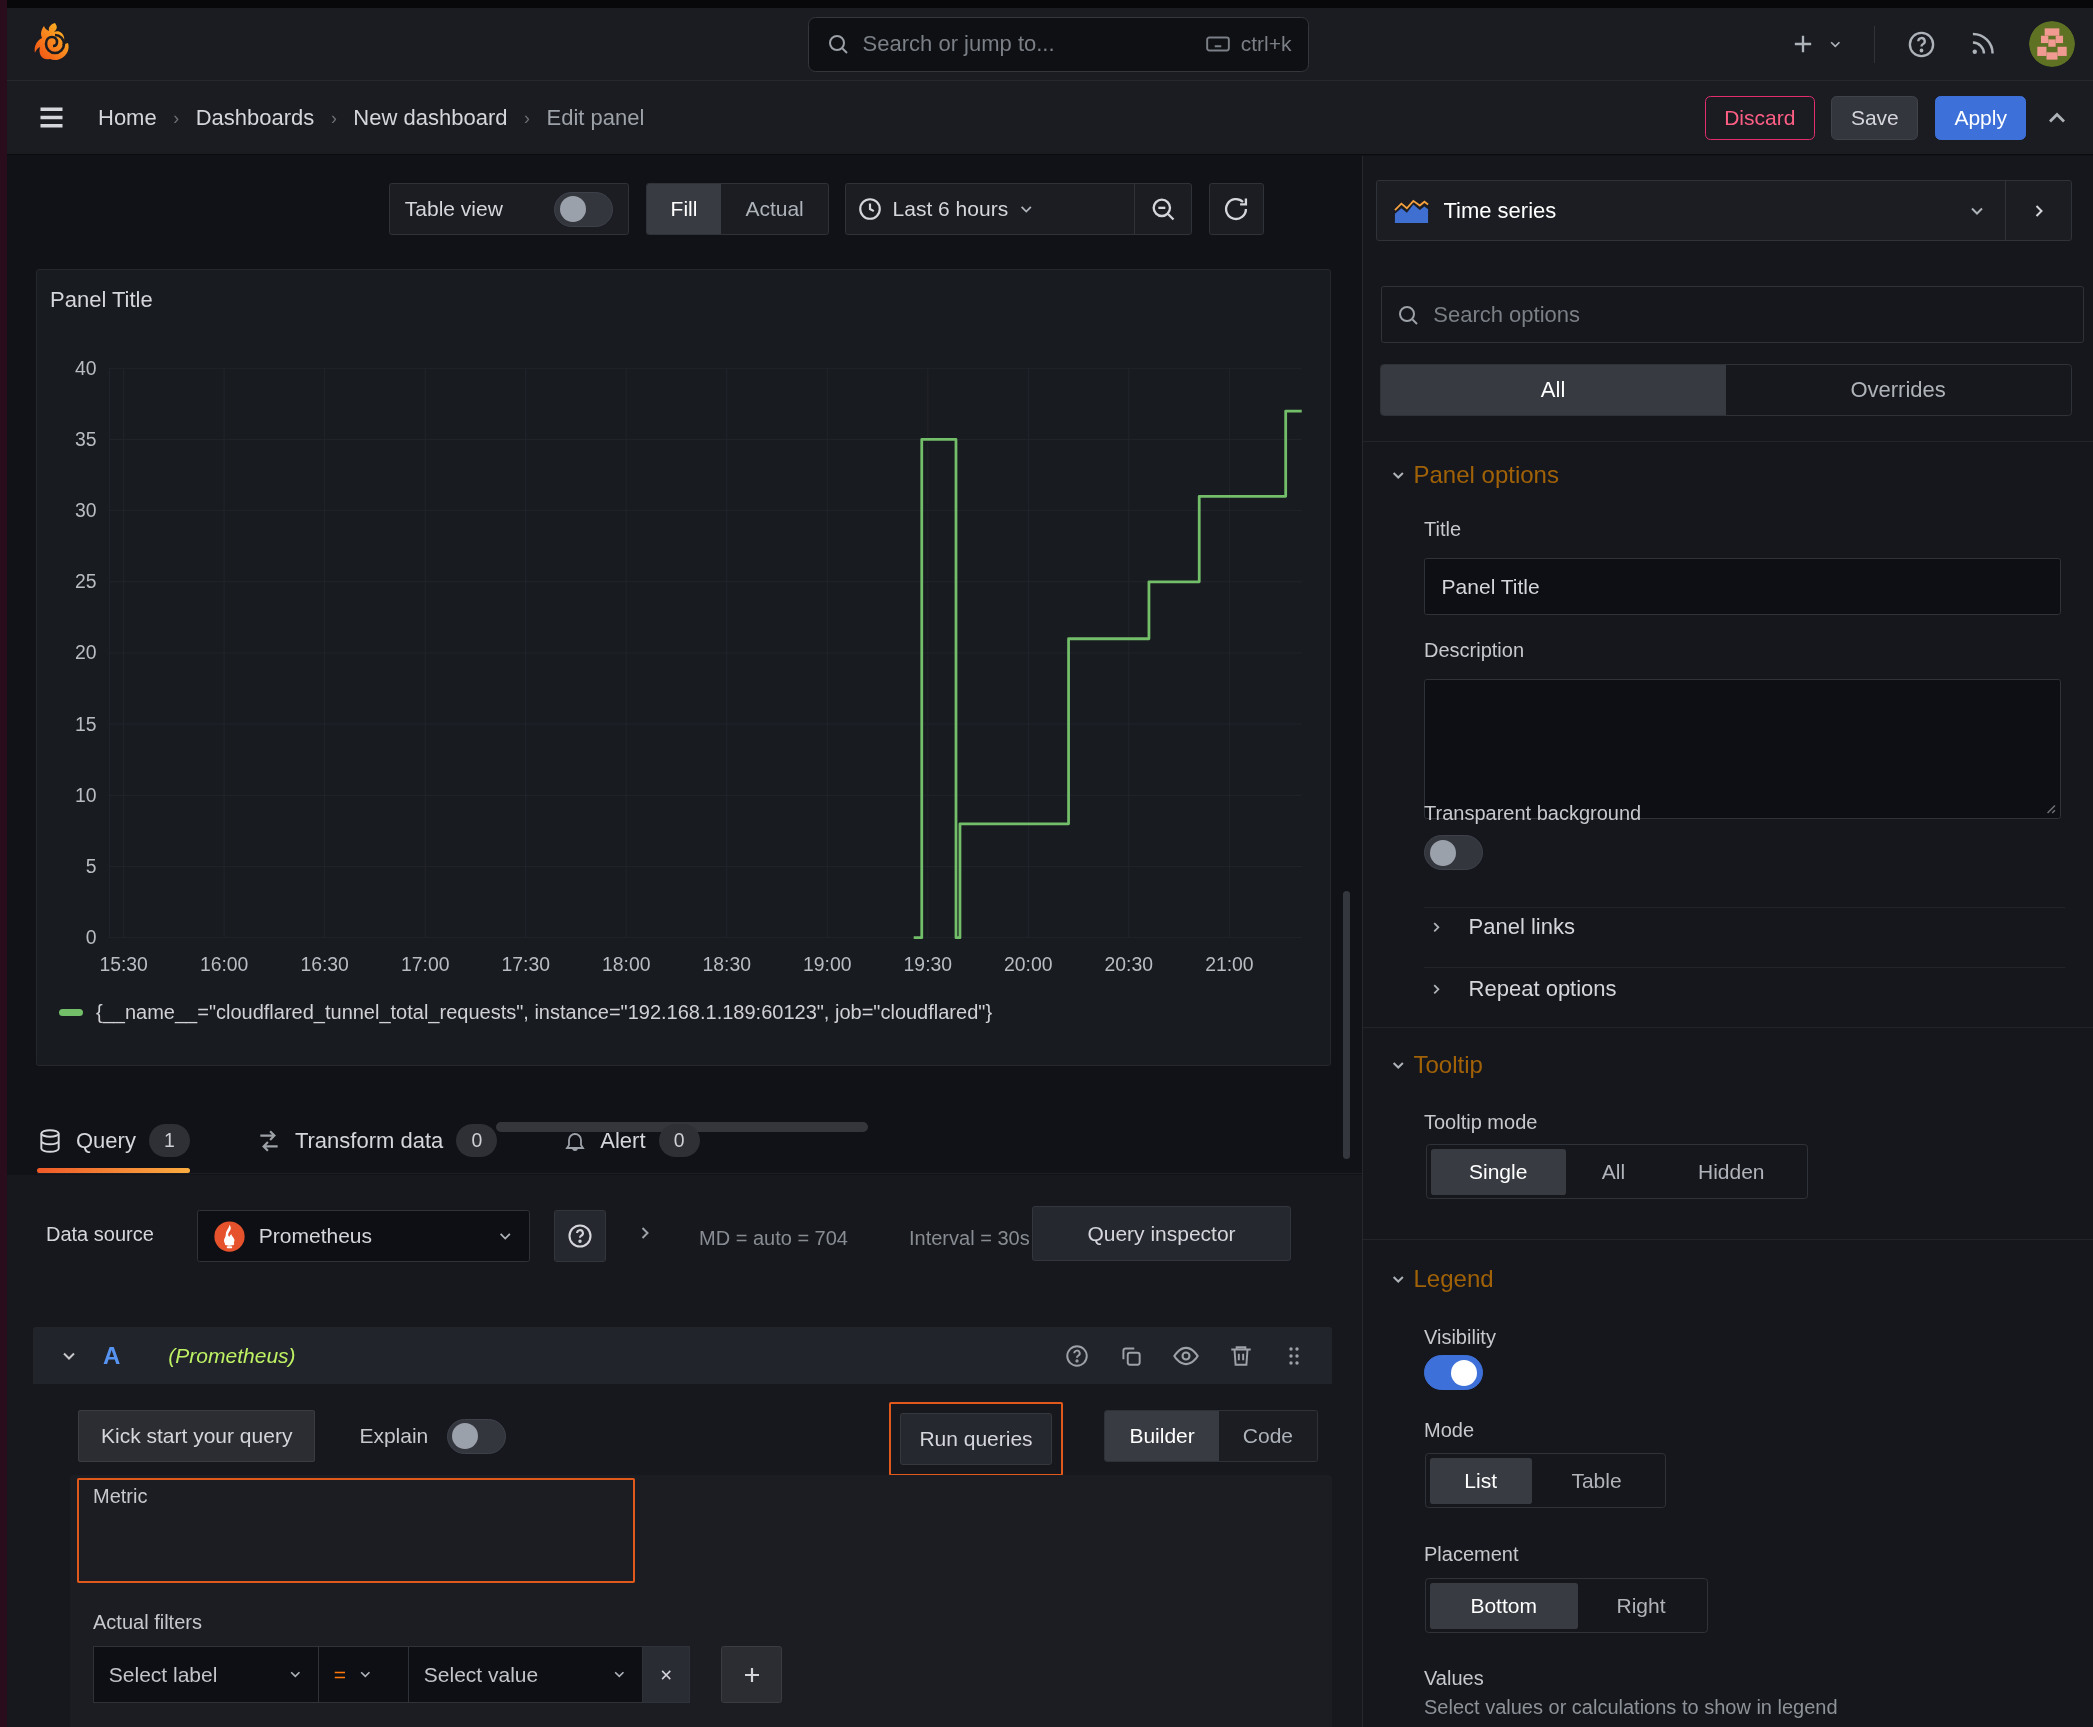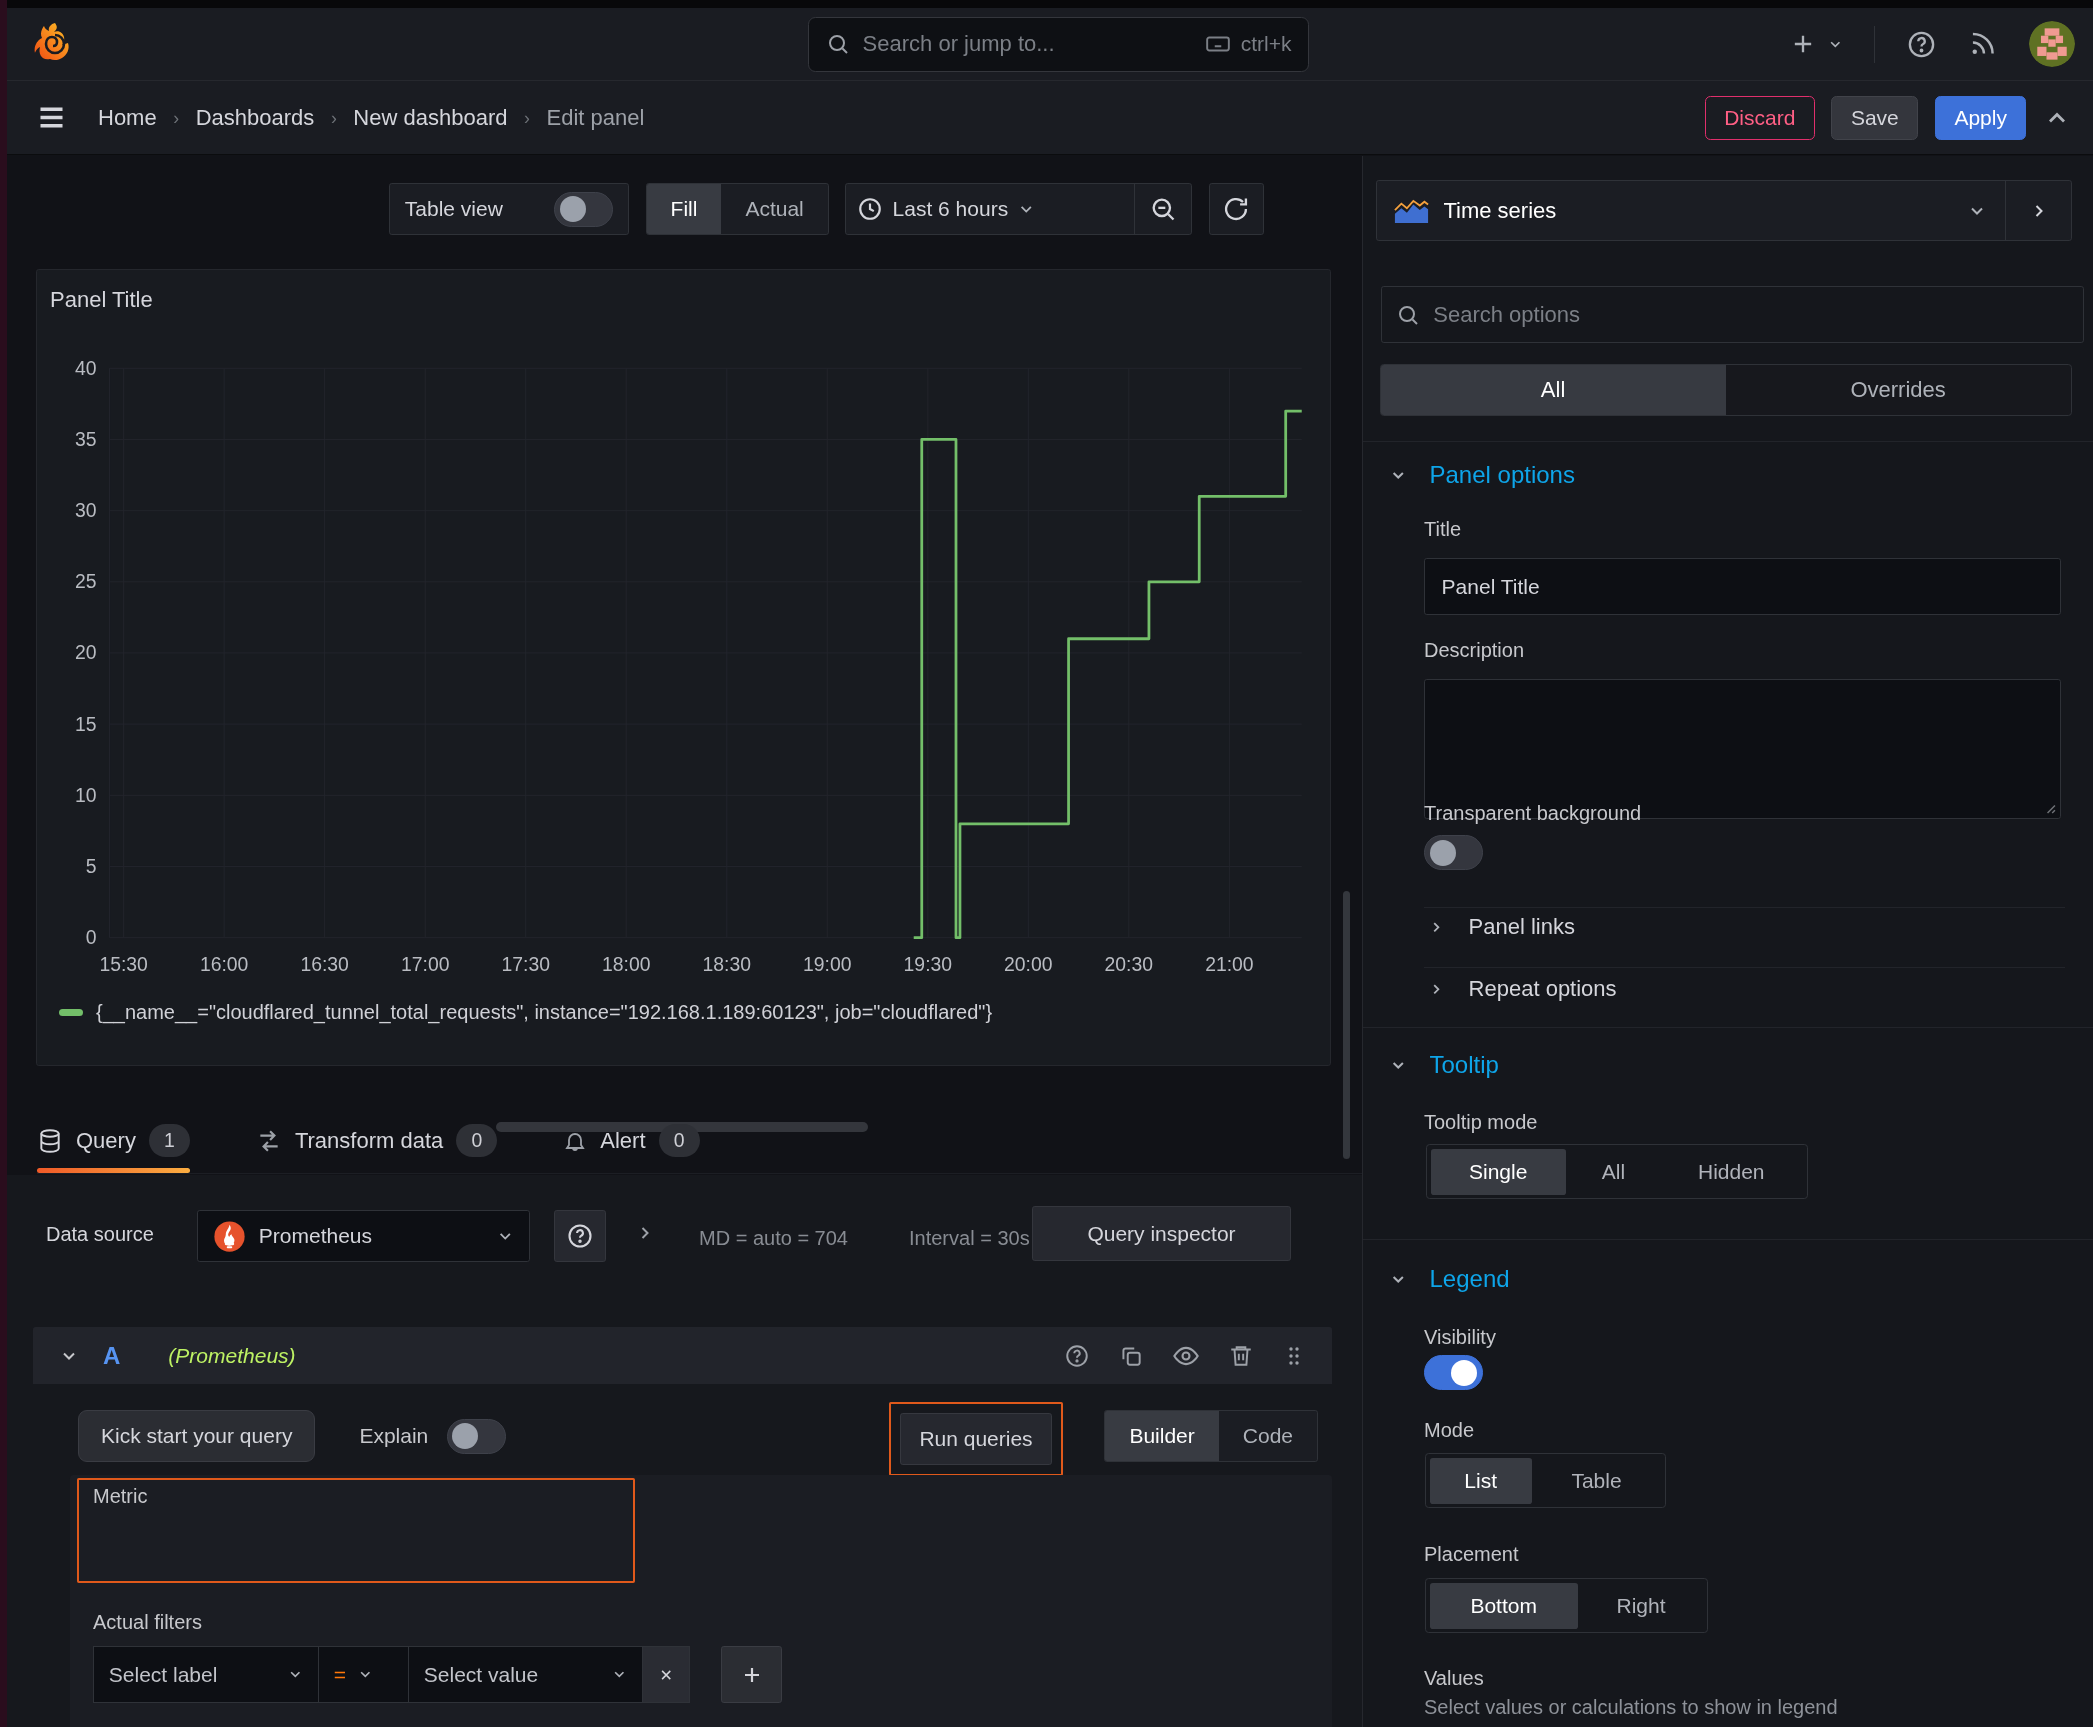--- a/index.html
+++ b/index.html
@@ -84,21 +84,21 @@
   .stat-md { left:699px; }
   .stat-int { left:909px; }
   .inspector-btn { position:absolute; left:1032px; top:31px; width:259px; height:55px; background:#26282f; border:0.9px solid #34363d; border-radius:2.8px; color:#d5d6dc; font-size:21px; display:flex; align-items:center; justify-content:center; }
 
   .qrow-head { position:absolute; left:33px; top:152px; width:1299px; height:57px; background:#22242b; border-radius:2.8px 2.8px 0 0; display:flex; align-items:center; padding:0 26px; gap:24px; }
   .refid { color:#5794f2; font-size:24px; font-weight:bold; }
   .ds-hint { color:#bef264; font-size:21px; font-style:italic; margin-left:24px; }
   .qrow-icons { margin-left:auto; display:flex; align-items:center; gap:28px; }
 
   .kick-row { position:absolute; left:78px; top:235px; right:30px; height:52px; display:flex; align-items:center; }
-  .kick-btn { height:52px; background:#2b2d33; border:0.9px solid #3a3c43; border-radius:9px; color:#d5d6dc; font-size:21px; display:flex; align-items:center; padding:0 22px; }
+  .kick-btn { height:52px; background:#2b2d33; border:0.9px solid #3a3c43; border-radius:2px; color:#d5d6dc; font-size:21px; display:flex; align-items:center; padding:0 22px; }
   .explain { display:flex; align-items:center; gap:18.5px; margin-left:44px; font-size:21px; color:#c7c8cc; }
   .run-wrap { position:absolute; left:811px; top:-8.3px; width:174px; height:74px; border:2.8px solid #e0591b; border-radius:1.8px; display:flex; align-items:center; justify-content:center; }
   .run-btn { width:152px; height:52px; background:#26282f; border:0.9px solid #36383f; border-radius:2.8px; color:#d5d6dc; font-size:21px; display:flex; align-items:center; justify-content:center; }
   .bc-group { position:absolute; right:14px; top:0; height:52px; }
 
   .builder { position:absolute; left:70px; top:300px; width:1262px; bottom:0; background:#1b1d23; border-radius:3.7px 3.7px 0 0; }
   .metric-hl { position:absolute; left:6.5px; top:2.8px; width:558px; height:105px; border:2.8px solid #e0591b; border-radius:1.8px; }
   .metric-label { position:absolute; left:23px; top:10px; font-size:20px; color:#c7c8cc; }
   .metric-select { position:absolute; left:23px; top:43px; width:497px; height:55px; background:#0d0f14; border:0.9px solid #2f3238; border-radius:2.8px; display:flex; align-items:center; padding:0 16.6px; font-size:21px; color:#d5d6dc; }
   .metric-select .chev { margin-left:auto; }
@@ -115,21 +115,21 @@
   .viz-select .vname { font-size:22px; color:#ffffff; margin-left:14.8px; }
   .viz-select .chev { margin-left:auto; margin-right:18.5px; }
   .viz-select .divline { width:0.9px; align-self:stretch; background:#2f3238; }
   .opt-search { position:absolute; left:17.5px; top:130px; width:703px; height:57px; border:0.9px solid #2f3238; border-radius:2.8px; display:flex; align-items:center; padding:0 14.8px; gap:13px; }
   .opt-search .ph { color:#7b7f86; font-size:22px; }
   .ao-group { position:absolute; left:16.6px; top:208px; width:692px; height:52px; border:0.9px solid #2f3238; border-radius:3.7px; display:flex; overflow:hidden; background:#17181d; }
   .ao-seg { width:50%; display:flex; align-items:center; justify-content:center; font-size:22px; color:#aeb2b9; }
   .ao-seg.active { background:#373a41; color:#ffffff; }
   .sb-div { position:absolute; left:0; right:0; height:0.9px; background:#22242a; }
   .sb-div.inset { left:61px; right:28px; }
-  .sec-head { position:absolute; display:flex; align-items:center; gap:22px; font-size:24px; color:#0ea5e9; }
+  .sec-head { position:absolute; display:flex; align-items:center; gap:6px; font-size:24px; color:#a16207; }
   .sub-head { position:absolute; display:flex; align-items:center; gap:24px; font-size:22px; color:#d5d6dc; }
   .fld-label { position:absolute; font-size:20px; color:#c7c8cc; }
   .text-input { position:absolute; background:#0d0f14; border:0.9px solid #2f3238; border-radius:2.8px; color:#d5d6dc; font-size:21px; display:flex; align-items:center; padding:0 16.6px; }
   .textarea { position:absolute; background:#0d0f14; border:0.9px solid #2f3238; border-radius:2.8px; }
   .resize-h { position:absolute; right:3.7px; bottom:3.7px; }
   .toggle { position:absolute; width:59px; height:35px; border-radius:17.5px; background:#34363e; border:0.9px solid #3e414a; }
   .toggle .knob { position:absolute; top:3.7px; left:4.6px; width:26px; height:26px; border-radius:50%; background:#9ba1ab; }
   .toggle.on { background:#3d71d9; border-color:#3d71d9; }
   .toggle.on .knob { left:auto; right:4.6px; background:#ffffff; }
   .rseg-group { position:absolute; height:55px; border:0.9px solid #2f3238; border-radius:3.7px; display:flex; align-items:center; padding:3.7px; gap:1.8px; }

